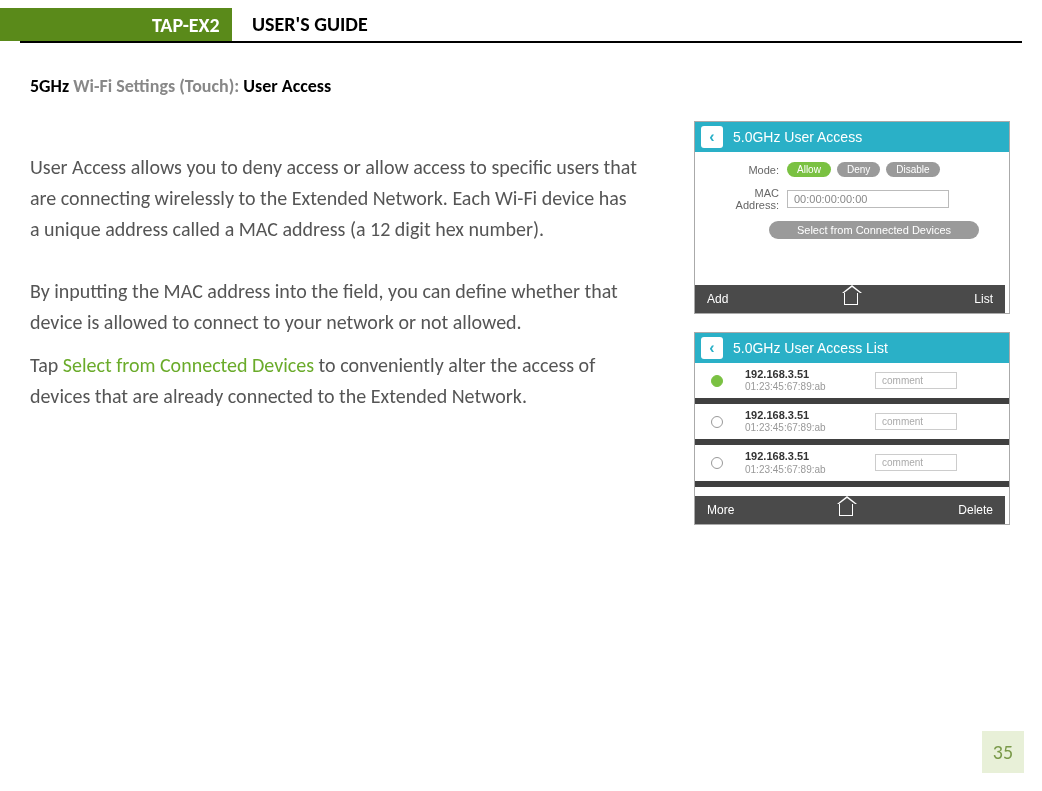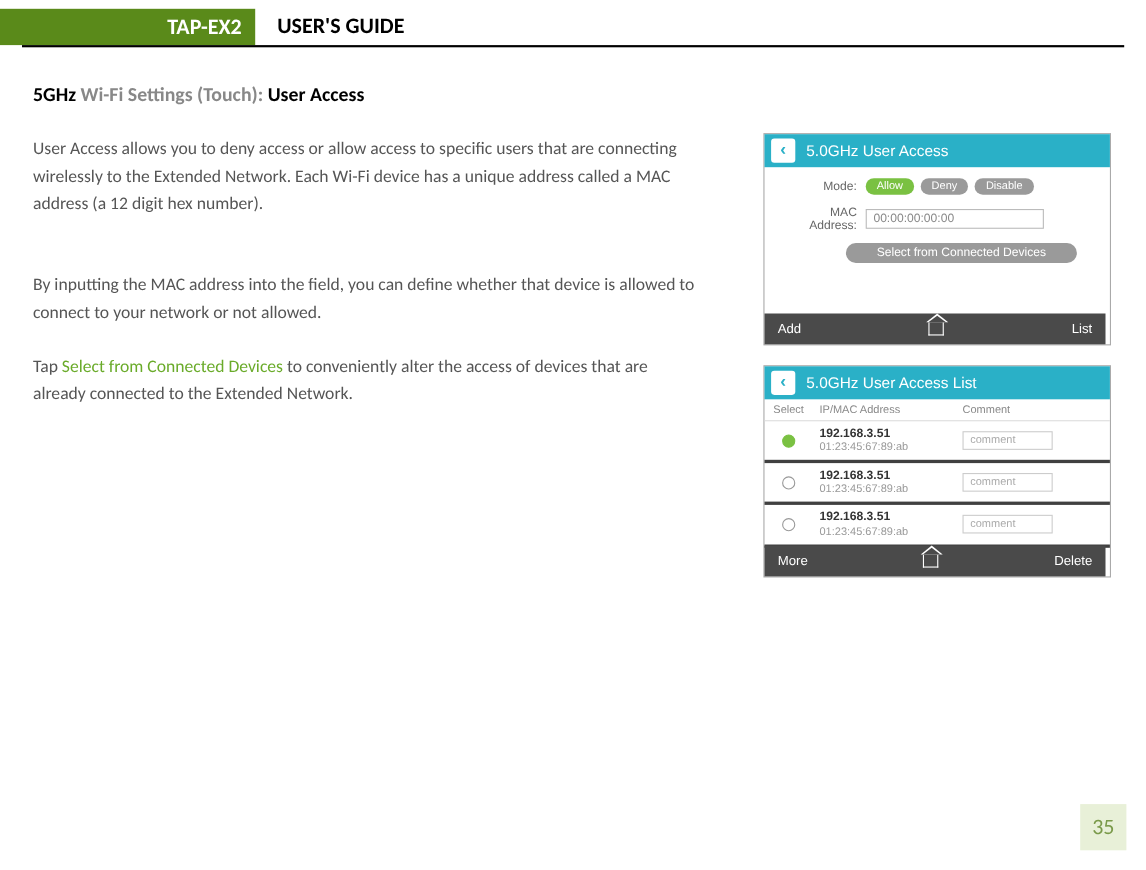--- a/index.html
+++ b/index.html
@@ -44,23 +44,24 @@
     position: absolute;
     top: 75px; left: 30px;
     font-size: 18px; font-weight: bold;
   }
   .section-heading .gray { color: #888; }
   .section-heading .black { color: #000; }
   
   .body-text {
     position: absolute;
     left: 30px; width: 610px;
-    font-size: 16px;
+    font-size: 20px;
     color: #555;
     line-height: 1.55;
+    margin-top: 28px;
   }
   .p1 { top: 124px; }
   .p2 { top: 248px; }
   .p3 { top: 322px; }
   .green-link { color: #6aab2a; }
   
   .page-num-box {
     position: absolute;
     right: 18px; bottom: 18px;
     width: 42px; height: 42px;
@@ -182,21 +183,21 @@
     color: #888;
     font-size: 10px;
   }
   .col-sel { width: 42px; }
   .col-ip { width: 130px; }
   .col-comment { flex: 1; }
   .list-row {
     display: flex;
     align-items: center;
     padding: 5px 8px;
-    border-bottom: 3px solid #404040;
+    border-bottom: 6px solid #404040;
   }
   .radio {
     width: 12px; height: 12px;
     border: 1px solid #999;
     border-radius: 50%;
     margin-left: 8px;
   }
   .radio.filled { background: #7ac142; border-color: #7ac142; }
   .ip-block { width: 130px; line-height: 1.2; }
   .ip-bold { font-weight: bold; color: #333; font-size: 11px; }
@@ -257,25 +258,20 @@
 </div>
 
 <div class="screenshot shot2">
   <div class="shot-titlebar">
     <div class="back-chevron">
       <span>‹</span>
     </div>
     <span>5.0GHz User Access List</span>
   </div>
   <div class="shot2-body">
-    <div class="list-header">
-      <div class="col-sel">Select</div>
-      <div class="col-ip">IP/MAC Address</div>
-      <div class="col-comment">Comment</div>
-    </div>
 
     <div class="list-row">
       <div class="col-sel">
           <div class="radio filled"></div>
         </div>
       <div class="ip-block">
         <div class="ip-bold">192.168.3.51</div>
         <div class="mac-sub">01:23:45:67:89:ab</div>
       </div>
       <input class="comment-box" value="comment" style="">

